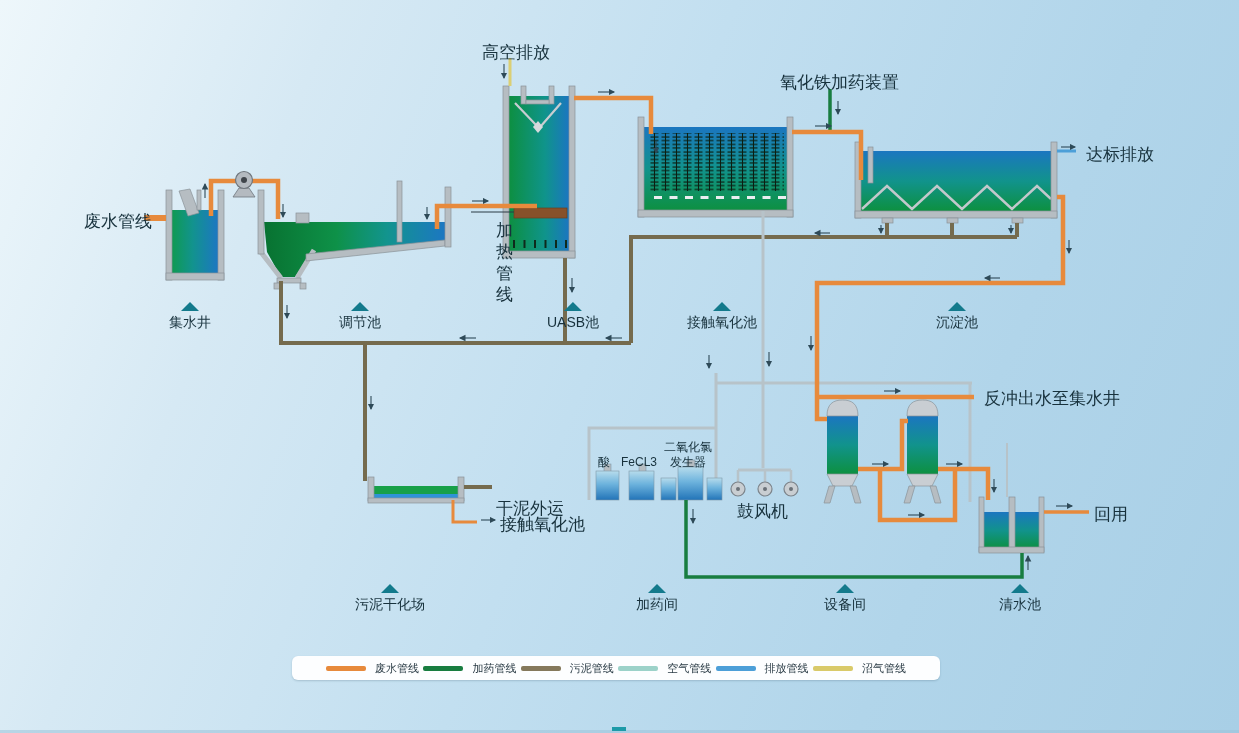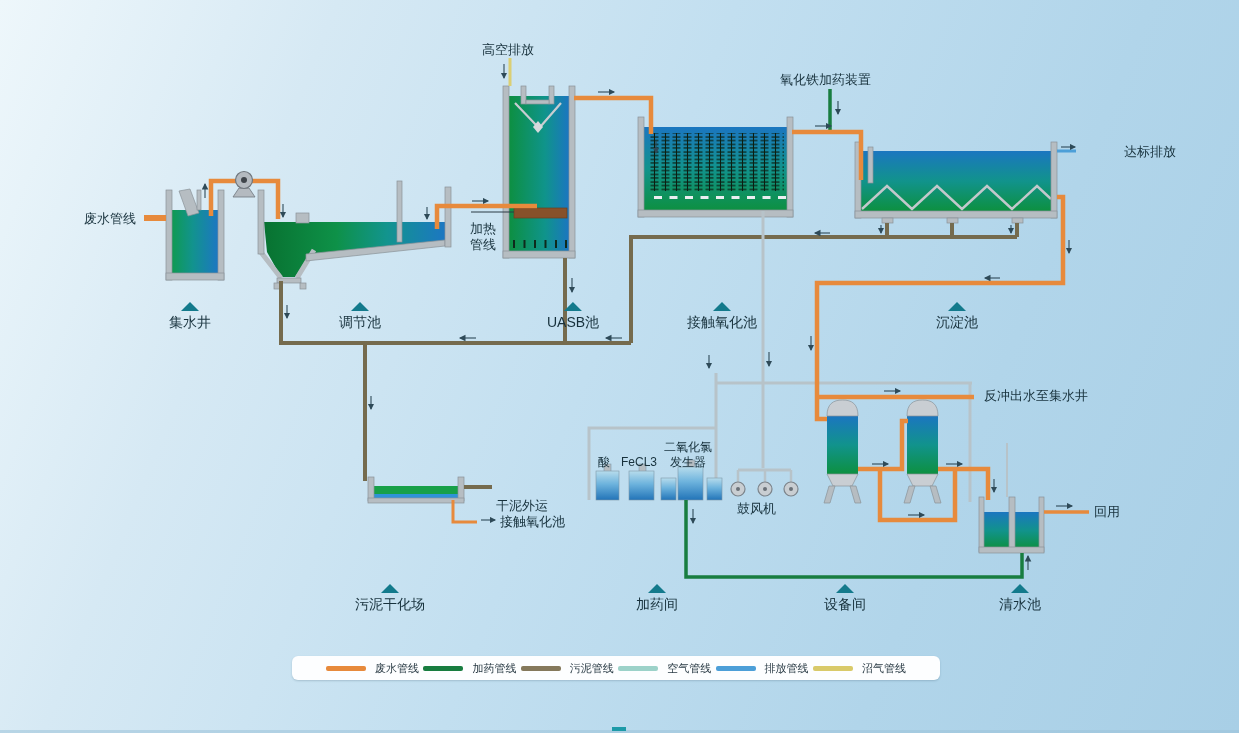--- a/index.html
+++ b/index.html
@@ -1,20 +1,20 @@
 <!DOCTYPE html>
 <html><head>
 <meta charset="utf-8">
 <style>
   html,body{margin:0;padding:0;}
   body{font-family:"Liberation Sans","DejaVu Sans",sans-serif;}
   #canvas{position:relative;width:1239px;height:733px;overflow:hidden;
     background:linear-gradient(112deg,#eef7fb 0%,#d6e9f4 22%,#c2dff0 48%,#b1d5ea 75%,#a8cfe6 100%);}
   #diagram{position:absolute;left:0;top:0;}
-  .lbl{position:absolute;color:#17313c;font-size:13px;line-height:1.25;white-space:nowrap;}
+  .lbl{position:absolute;color:#17313c;font-size:17px;line-height:1.25;white-space:nowrap;}
   .lbl.wrap{white-space:normal;}
   .unit{position:absolute;transform:translateX(-50%);text-align:center;color:#17313c;font-size:14px;}
   .unit .tri{display:block;margin:0 auto 3px auto;width:0;height:0;
     border-left:9px solid transparent;border-right:9px solid transparent;border-bottom:9px solid #137a8c;}
   .sm{font-size:12px;}
   #legend{position:absolute;left:292px;top:656px;width:648px;height:18px;background:#fdfeff;
     border-radius:6px;box-shadow:0 1px 2px rgba(60,90,110,.25);display:flex;align-items:center;
     justify-content:space-between;padding:12px 34px;box-sizing:border-box;}
   .leg-item{display:flex;align-items:center;}
   .leg-swatch{width:40px;height:5px;border-radius:2px;margin-right:9px;}
@@ -266,22 +266,22 @@
     <path d="M1056,506 H1072" marker-end="url(#arr)"></path>
     <path d="M693,509 V523" marker-end="url(#arr)"></path>
     <path d="M1028,570 V556" marker-end="url(#arr)"></path>
     <path d="M481,520 H495" marker-end="url(#arr)"></path>
   </g>
 </svg>
 
 <div class="lbl" style="left:84px;top:211px;">废水管线</div>
 <div class="lbl" style="left:482px;top:42px;">高空排放</div>
 <div class="lbl" style="left:780px;top:72px;font-family:Liberation Serif, serif;">氧化铁加药装置</div>
-<div class="lbl" style="left:1086px;top:144px;margin-left:38px;">达标排放</div>
-<div class="lbl wrap" style="left:470px;top:221px;width:30px;">加热管线</div>
+<div class="lbl" style="left:1086px;top:144px;">达标排放</div>
+<div class="lbl wrap" style="left:496px;top:221px;width:30px;font-family:Liberation Mono, monospace;">加热管线</div>
 <div class="lbl" style="left:984px;top:388px;">反冲出水至集水井</div>
 <div class="lbl" style="left:496px;top:478px;margin-top:20px;">干泥外运</div>
 <div class="lbl" style="left:500px;top:514px;">接触氧化池</div>
 <div class="lbl" style="left:1094px;top:504px;">回用</div>
 <div class="lbl" style="left:737px;top:501px;">鼓风机</div>
 <div class="lbl sm" style="left:598px;top:455px;">酸</div>
 <div class="lbl sm" style="left:621px;top:455px;">FeCL3</div>
 <div class="lbl wrap sm" style="left:662px;top:440px;width:52px;text-align:center;">二氧化氯发生器</div>
 
 <div class="unit" style="left:190px;top:302px;">

